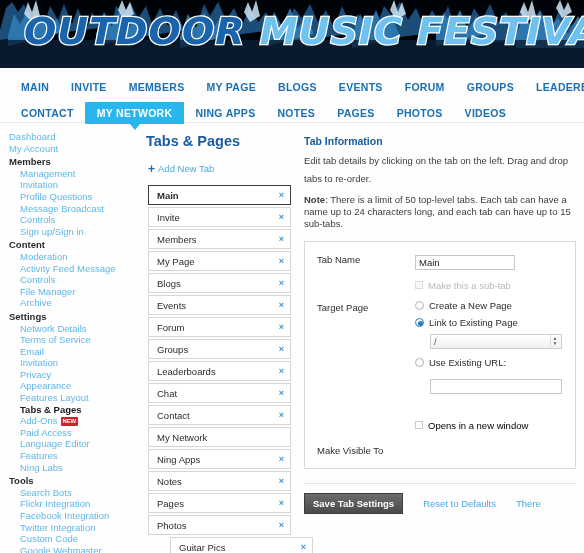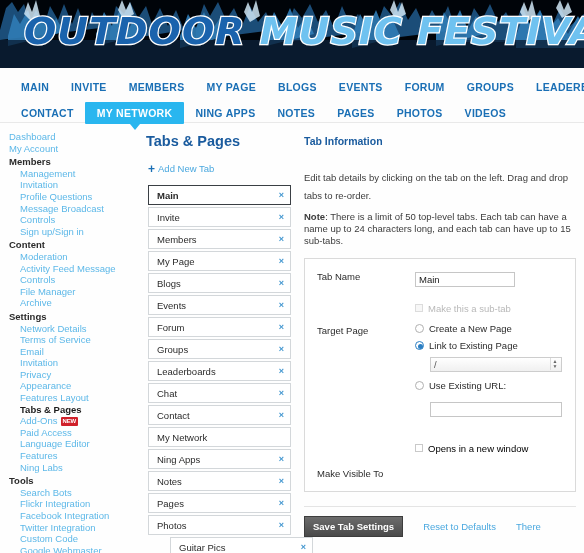--- a/index.html
+++ b/index.html
@@ -140,21 +140,21 @@
     right: 6px; top: 50%; margin-top: -5px;
     color: #3f95cf;
     font-size: 9px;
     font-weight: 700;
     line-height: 10px;
     cursor: pointer;
   }
 
   
   .right { width: 276px; padding-left: 4px; }
-  .panel-title { color: #1a5b9e; font-size: 10.5px; font-weight: 700; margin: 4px 0 22px 0; }
+  .panel-title { color: #1a5b9e; font-size: 10.5px; font-weight: 700; margin: 4px 0 5px 0; }
   .panel-desc { font-size: 9.5px; color:#3c3c3c; line-height: 18px; margin-bottom: 6px; }
   .panel-note { font-size: 9.5px; color:#3c3c3c; line-height: 12.2px; margin-bottom: 10px; }
   .panel-note b { font-weight: 700; }
 
   .formbox {
     border: 1px solid #dadada;
     padding: 10px 10px 12px 12px;
     background: #fff;
   }
   .frow { display: flex; margin-bottom: 9px; align-items: flex-start; }
@@ -171,21 +171,21 @@
   }
   .urlinput {
     width: 132px; height: 15px;
     border: 1px solid #c6c6c6;
     font-size: 9.5px;
     padding: 0 3px;
     margin: 5px 0 0 15px;
     background: #fff;
     font-family: "Liberation Sans", sans-serif;
   }
-  .cbline { display:flex; align-items:center; margin-top:16px; font-size:9.5px; }
+  .cbline { display:flex; align-items:center; margin-top:10px; font-size:9.5px; }
   .cbline.disabled { color:#b9b9b9; }
   .cbox {
     width:8px; height:8px; border:1px solid #c9c9c9; background:#fff;
     margin-right:5px; display:inline-block;
   }
   .cbline.disabled .cbox { border-color:#dcdcdc; background:#f7f7f7; }
   .radline { display:flex; align-items:center; font-size:9.5px; color:#2b2b2b; margin-bottom:6px; }
   .radio {
     width:9px; height:9px; border:1px solid #b0b0b0; border-radius:50%;
     background:#fff; margin-right:5px; display:inline-block; position:relative;

